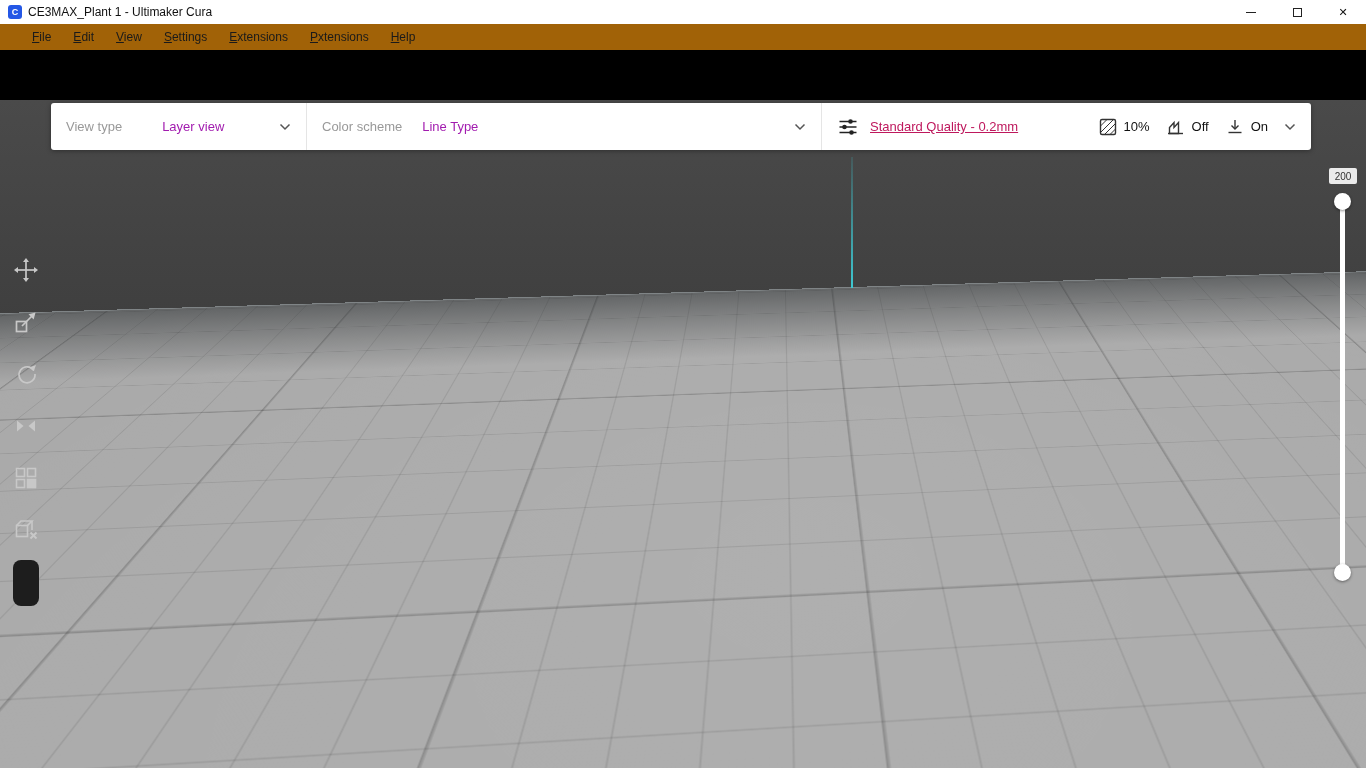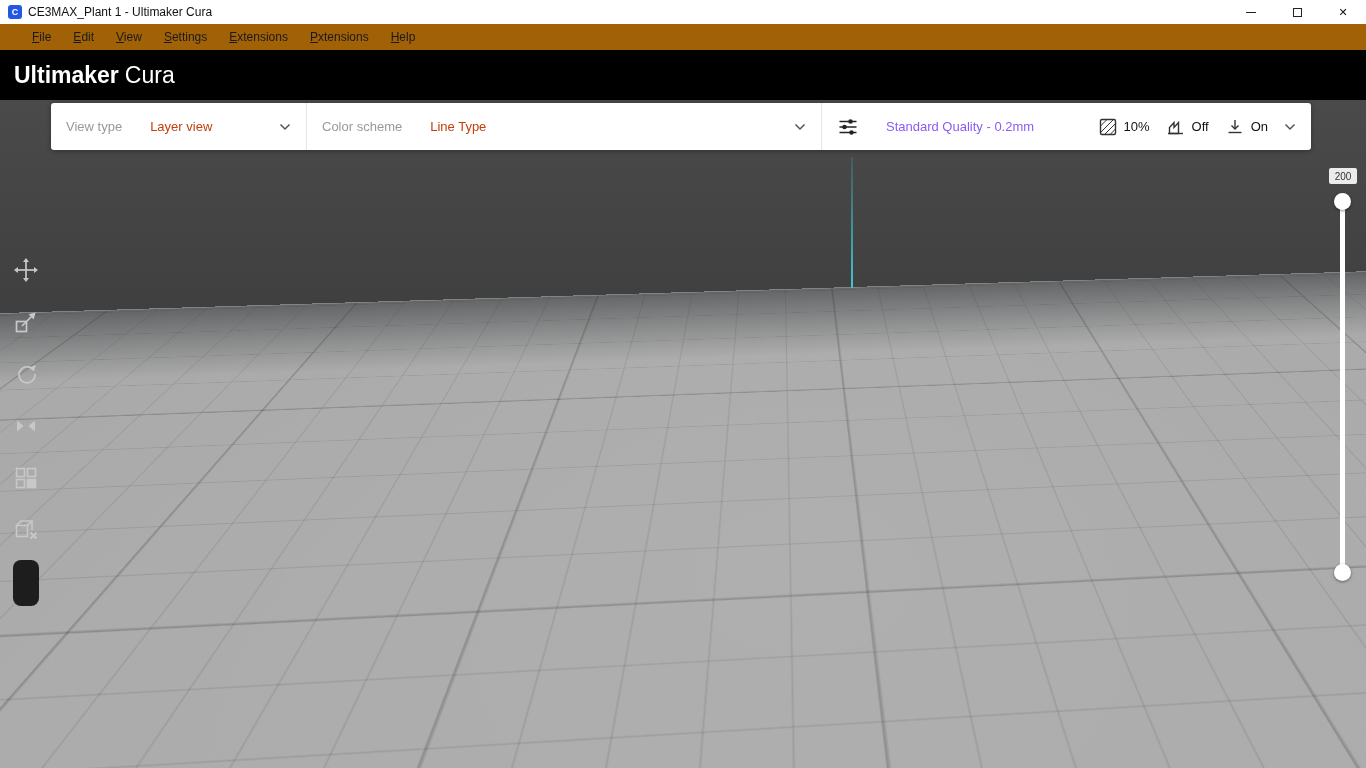--- a/index.html
+++ b/index.html
@@ -53,27 +53,27 @@
            background:linear-gradient(180deg, rgba(40,44,46,.55), rgba(40,44,46,0)); }
   .corner-line { position:absolute; left:851px; top:57px; width:2px; height:131px;
            background:linear-gradient(180deg, rgba(62,200,210,.15), #3ec8d2); }
 
   .model { position:absolute; left:468px; top:238px; width:300px; height:292px; }
 
   
   .settings-toolbar { position:absolute; left:51px; top:3px; width:1260px; height:47px; background:#fff;
            border-radius:3px; box-shadow:0 1px 5px rgba(0,0,0,.35); display:flex; font-size:13px; }
   .ts { display:flex; align-items:center; }
-  .ts-viewtype { width:255px; padding:0 15px; }
+  .ts-viewtype { width:255px; padding:0 15px;gap:20px; }
   .ts-colorscheme { flex:1; padding:0 15px; border-left:1px solid #e5e5e5; }
   .ts-settings { width:490px; border-left:1px solid #e5e5e5; padding:0 15px; }
   .ts-label { color:#999; white-space:nowrap; }
-  .ts-value { color:#c2410c; margin-left:28px; white-space:nowrap; }
+  .ts-value { color:#a21caf; margin-left:20px; white-space:nowrap; }
   .ts-chevron { margin-left:auto; display:flex; }
-  .profile-text { color:#8b5cf6; margin-left:27px; white-space:nowrap; }
+  .profile-text { color:#be185d; margin-left:11px; white-space:nowrap;text-decoration:underline; }
   .spec { display:flex; align-items:center; margin-left:auto; }
   .spec-item { display:flex; align-items:center; gap:6px; margin-left:16px; color:#111; }
 
   
   .tools { position:absolute; left:13px; top:157px; display:flex; flex-direction:column; gap:26px; }
   .tool { width:26px; height:26px; display:flex; align-items:center; justify-content:center; }
   .tool-extra { position:absolute; left:13px; top:460px; width:26px; height:46px; border-radius:8px; background:#1d1d1d; }
 
   
   .objlist-head { position:absolute; left:62px; top:478px; display:flex; align-items:center; gap:8px; color:#8f8f8f; font-size:12px; }
@@ -135,23 +135,20 @@
     <div class="menu-item"><span class="u">F</span><span>ile</span></div>
     <div class="menu-item"><span class="u">E</span><span>dit</span></div>
     <div class="menu-item"><span class="u">V</span><span>iew</span></div>
     <div class="menu-item"><span class="u">S</span><span>ettings</span></div>
     <div class="menu-item"><span class="u">E</span><span>xtensions</span></div>
     <div class="menu-item"><span class="u">P</span><span>xtensions</span></div>
     <div class="menu-item"><span class="u">H</span><span>elp</span></div>
   </div>
 
   <div class="header">
-    <div class="logo">
-      <span class="lb">Ultimaker</span><span class="ll">Cura</span>
-    </div>
   </div>
 
   <div id="viewport">
 
     <div class="plate"></div>
     <div class="corner-line"></div>
 
     <svg class="model" viewBox="0 0 300 292">
       <ellipse cx="150" cy="248" rx="138" ry="33" fill="#3ed2d2"></ellipse>
       <ellipse cx="150" cy="248" rx="138" ry="33" fill="none" stroke="#3ed2d2" stroke-width="14" stroke-dasharray="1 20" stroke-linecap="round"></ellipse>

